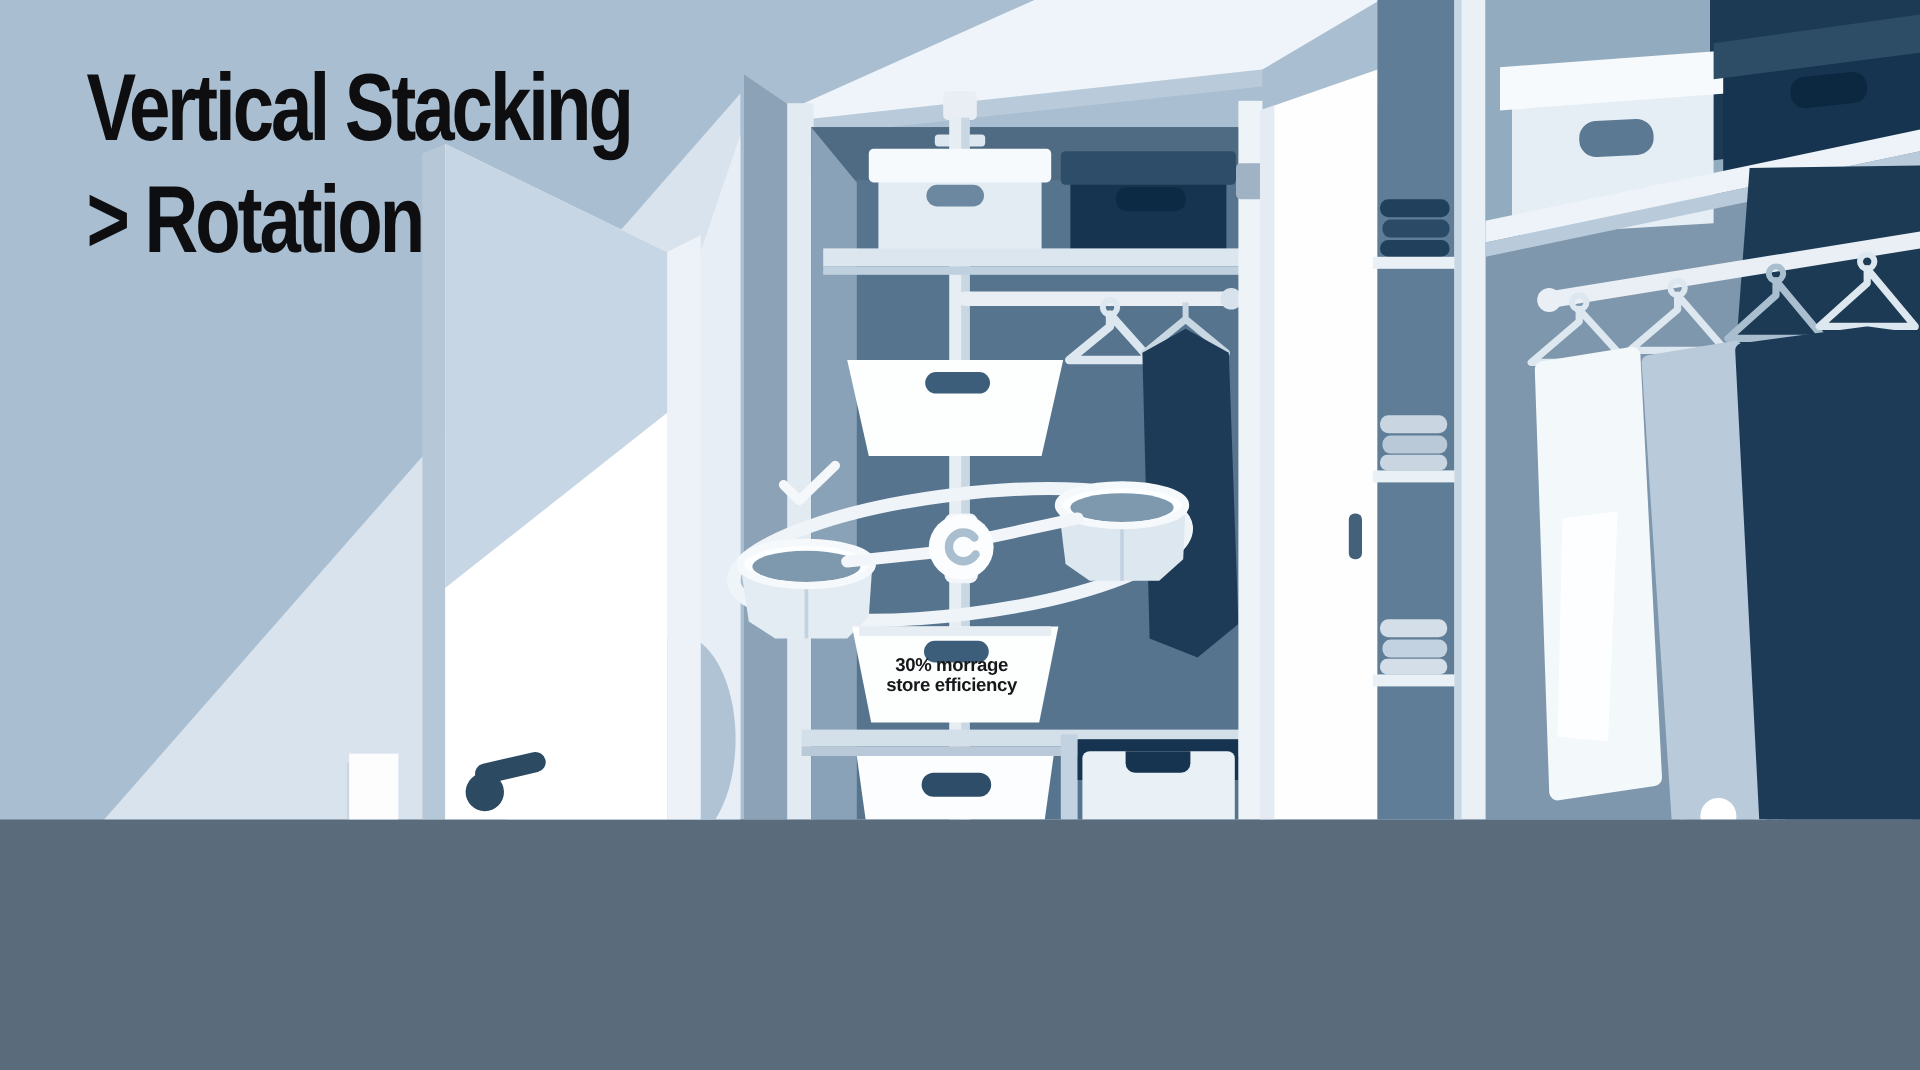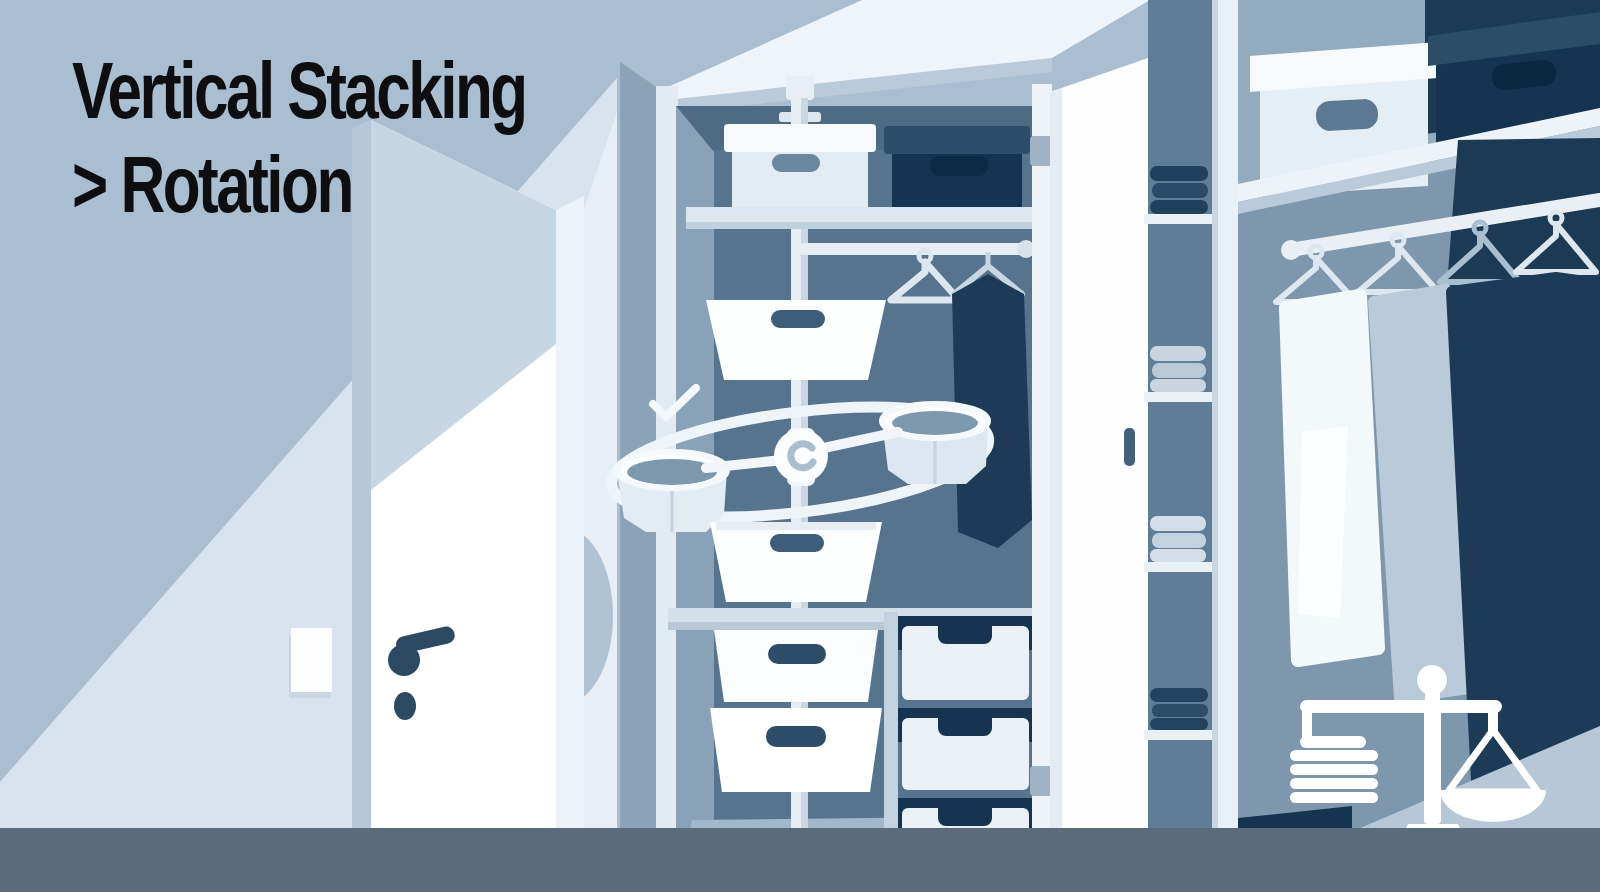--- a/index.html
+++ b/index.html
@@ -1,16 +1,16 @@
 <!DOCTYPE html>
 <html><head>
 <meta charset="utf-8">
 <style>
   html,body{margin:0;padding:0;background:#5a6b7c;}
-  #stage{position:relative;width:1600px;height:828px;overflow:hidden;
+  #stage{position:relative;width:1600px;height:683px;overflow:hidden;
          font-family:"Liberation Sans","DejaVu Sans",sans-serif;background:#a9bed1;}
   #scene{position:absolute;left:0;top:0;width:1600px;height:892px;display:block;}
   .title{position:absolute;left:72px;top:44px;color:#0e0e10;font-weight:800;
          font-size:62px;line-height:73px;letter-spacing:-2.5px;white-space:nowrap;
          transform:scaleY(1.28);transform-origin:top left;}
   .basket-label{position:absolute;width:170px;text-align:center;color:#17181a;
                 font-weight:700;font-size:15.5px;line-height:17px;letter-spacing:-0.3px;}
   .lbl-top{left:710px;top:322px;}
   .lbl-bottom{left:708px;top:546px;}
 </style>
@@ -283,14 +283,18 @@
     </g>
   </g>
 </svg>
 
 <div class="title">
   <div>Vertical Stacking</div>
   <div>&gt; Rotation</div>
 </div>
 
 
-
+<div class="basket-label lbl-bottom">
+  <div>30% morrage</div>
+  <div>store efficiency</div>
 </div>
 
+</div>
+
 </body></html>

